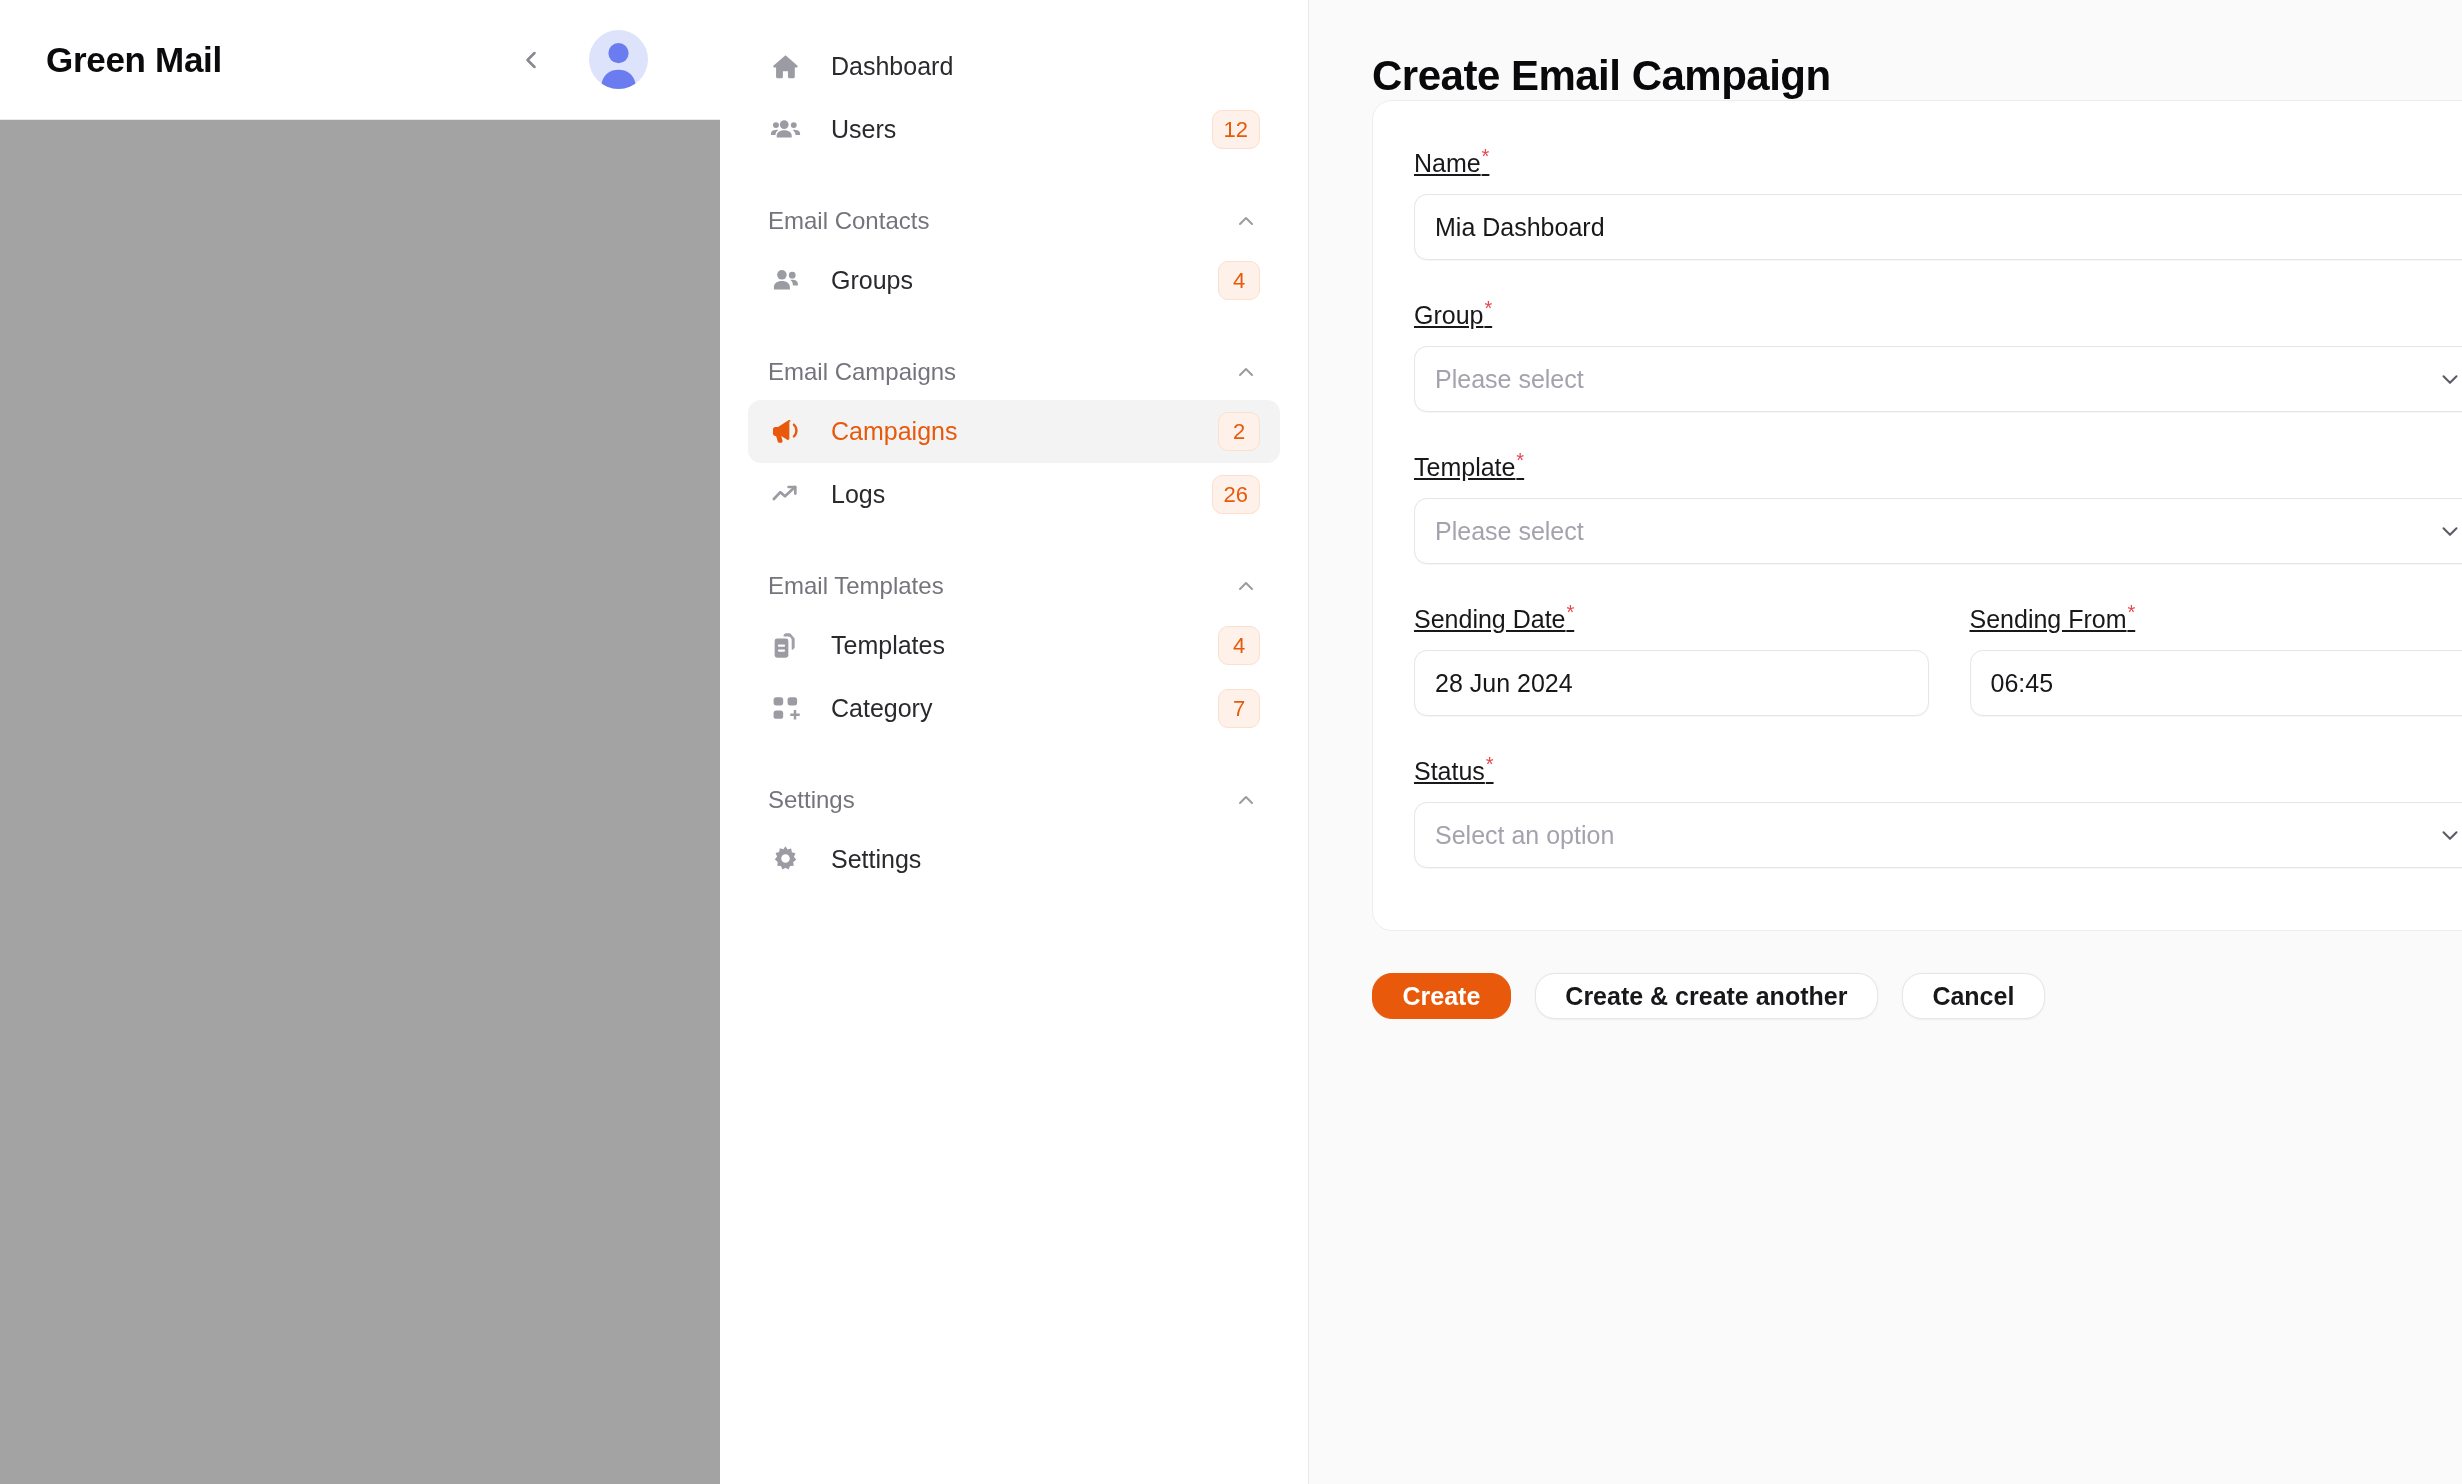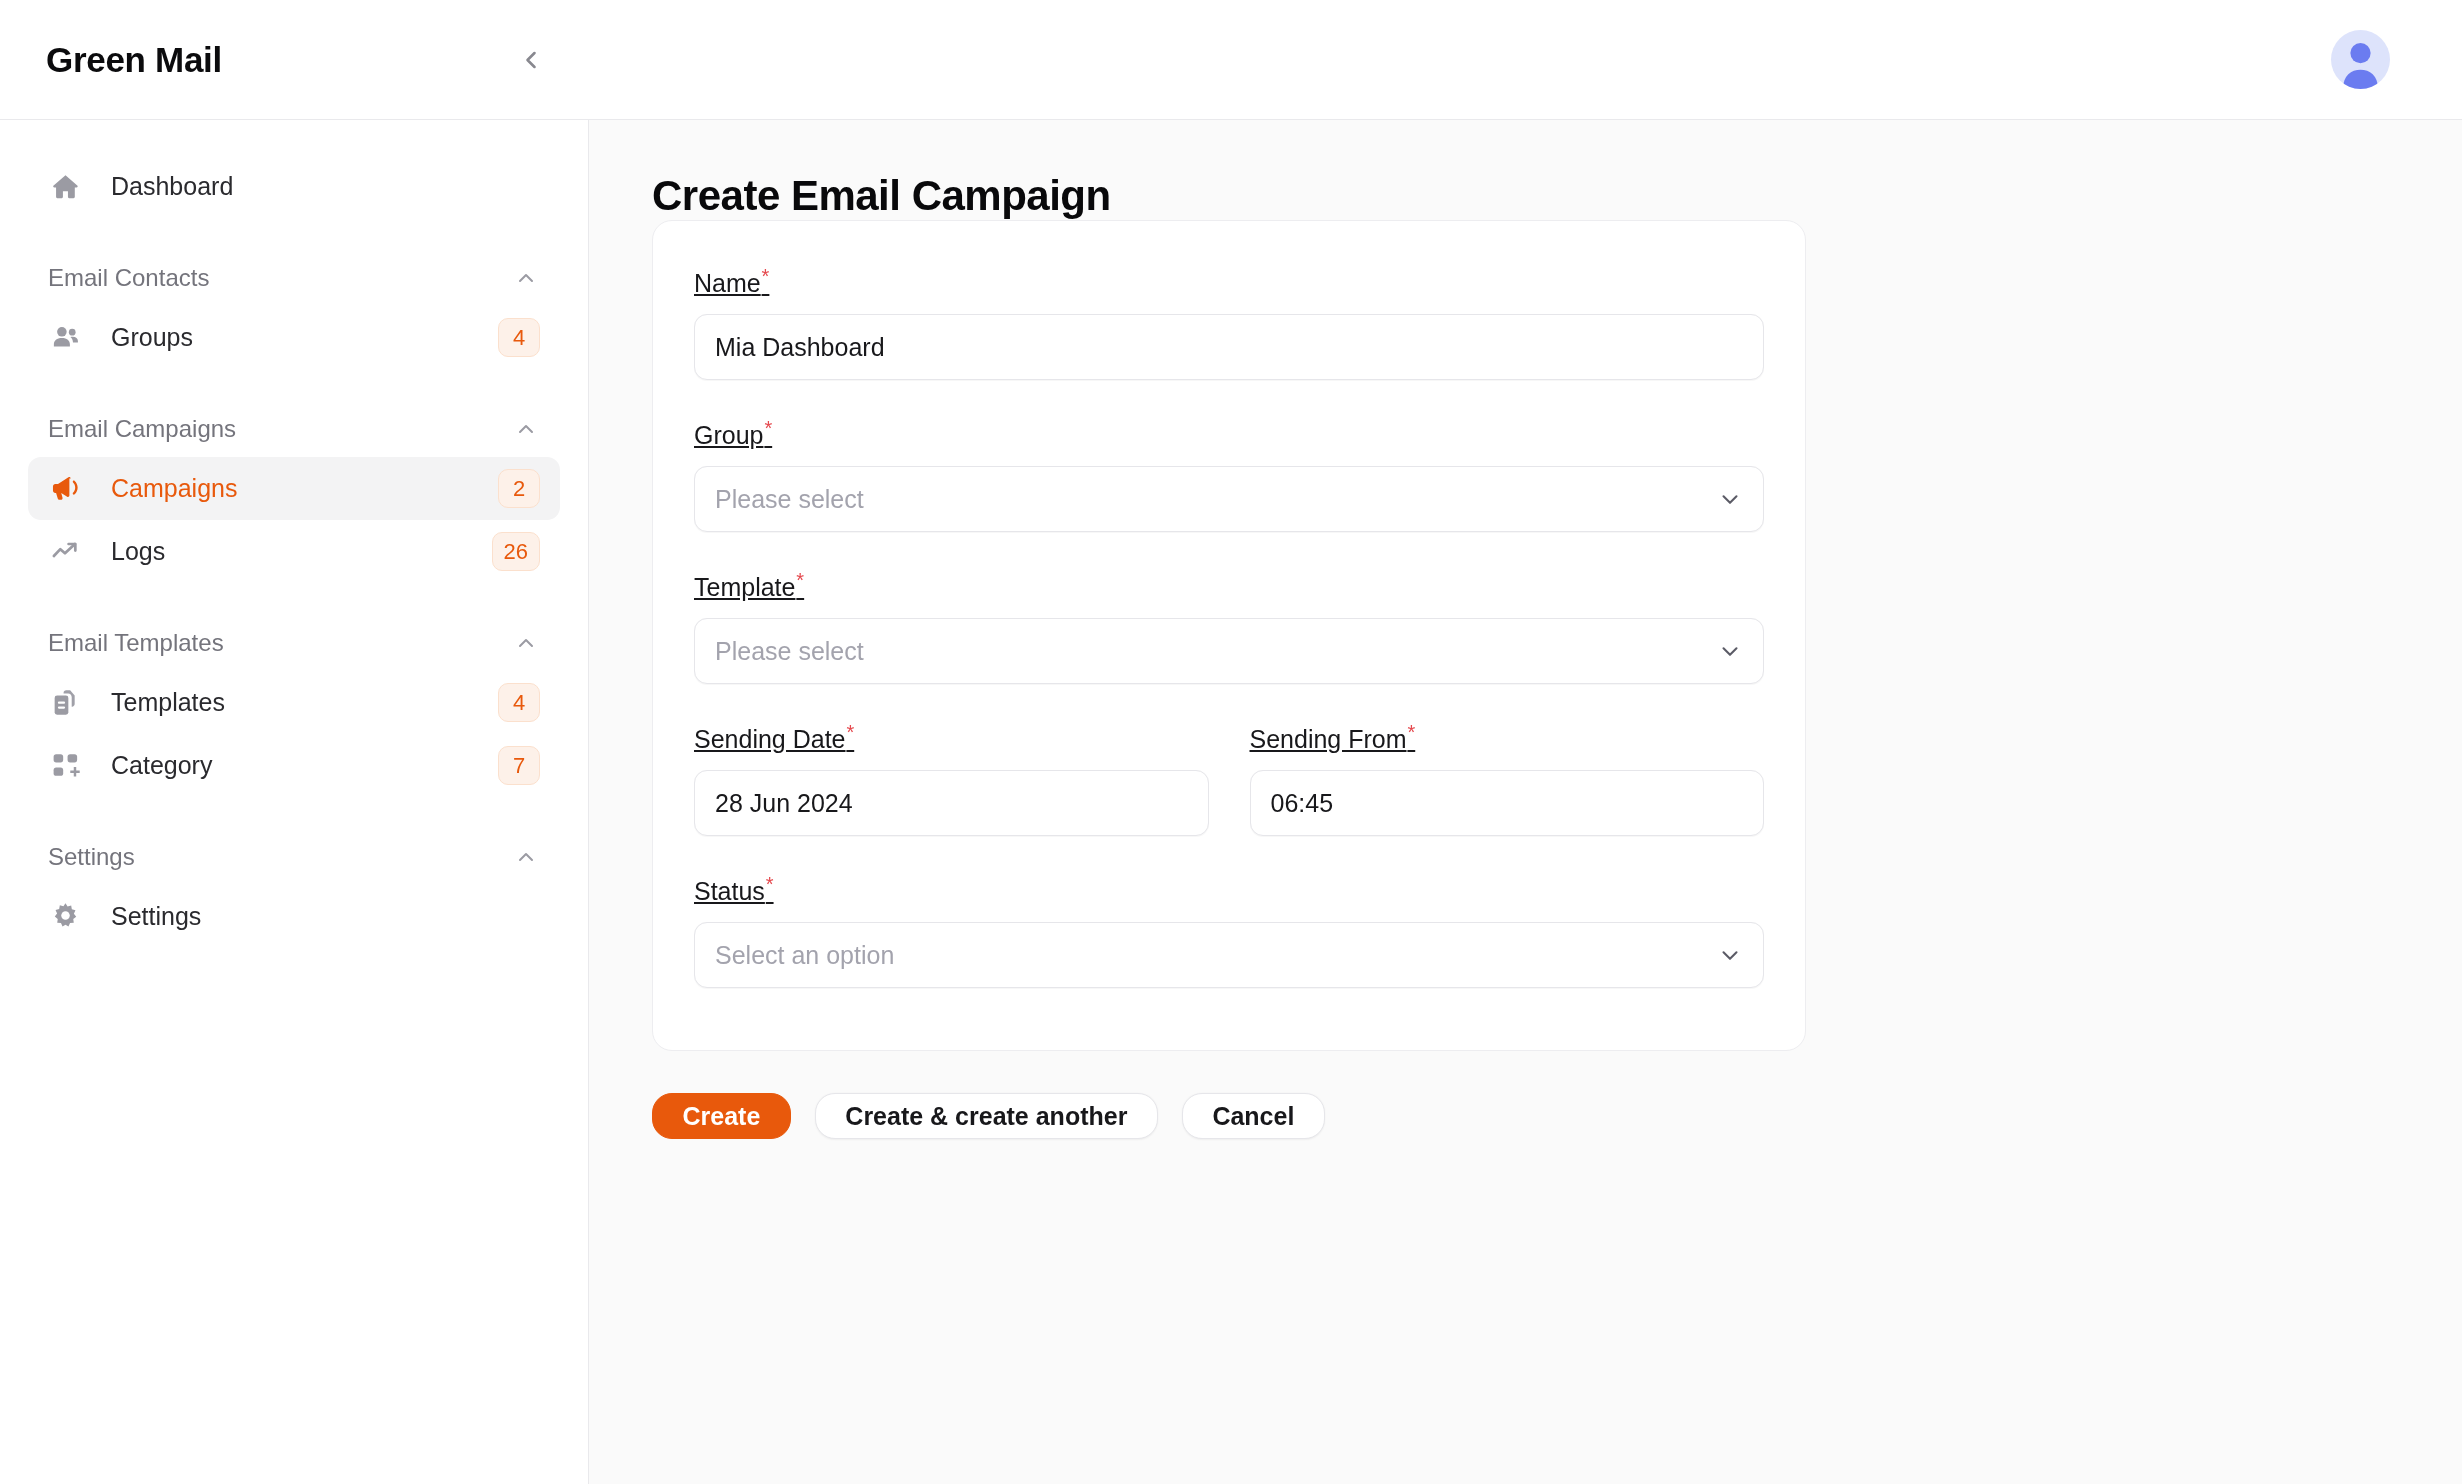--- a/index.html
+++ b/index.html
@@ -9,22 +9,22 @@
     height: 1484px;
     background: #ffffff;
     font-family: "Liberation Sans", sans-serif;
     overflow: hidden;
   }
 
   #app {
     width: 2462px;
     height: 1484px;
     display: flex;
-    flex-direction: column;
-    background: #8b5cf6;
+    flex-direction: row;
+    background: #a3a3a3;
   }
 
   
   .topbar {
     height: 120px;
     min-height: 120px;
     display: flex;
     align-items: center;
     background: #ffffff;
     border-bottom: 1.8px solid #e9e9ec;
@@ -269,20 +269,34 @@
 
       <div class="nav-item">
         <span class="ico">
           <svg width="31" height="31" viewBox="0 0 24 24" fill="#9b9ba3">
             <path d="M12 3.2 2.8 11.2a.9.9 0 0 0 .6 1.6h1.3V20c0 .6.4 1 1 1h3.4c.5 0 .9-.4.9-1v-4.3h3.9V20c0 .6.4 1 .9 1h3.4c.6 0 1-.4 1-1v-7.2h1.3a.9.9 0 0 0 .6-1.6L12 3.2z"></path>
           </svg>
         </span>
         <span class="label">Dashboard</span>
       </div>
 
+      <div class="nav-item">
+        <span class="ico">
+          <svg width="31" height="31" viewBox="0 0 24 24" fill="#9b9ba3">
+            <circle cx="11" cy="8.2" r="3.4"></circle>
+            <circle cx="4.6" cy="8.6" r="2.3"></circle>
+            <circle cx="18.4" cy="8.6" r="2.3"></circle>
+            <path d="M11 12.6c-3.6 0-5.8 1.9-5.8 4.2v1.4h11.6v-1.4c0-2.3-2.2-4.2-5.8-4.2z"></path>
+            <path d="M4.3 12.3c-2.3 0-3.6 1.3-3.6 2.9v1.1h3.5c.1-1.7.9-3.1 2.2-4-.6-.1-1.3 0-2.1 0z"></path>
+            <path d="M19.7 12.3c2.3 0 3.6 1.3 3.6 2.9v1.1h-3.5c-.1-1.7-.9-3.1-2.2-4 .6-.1 1.3 0 2.1 0z"></path>
+          </svg>
+        </span>
+        <span class="label">Users</span>
+        <span class="badge">12</span>
+      </div>
 
       <div class="sec-header">
         <span class="sec-title">Email Contacts</span>
         <span class="chev">
           <svg width="24" height="24" viewBox="0 0 24 24" fill="none" stroke="#9b9ba3" stroke-width="2" stroke-linecap="round" stroke-linejoin="round">
             <polyline points="18 15 12 9 6 15"></polyline>
           </svg>
         </span>
       </div>
 

